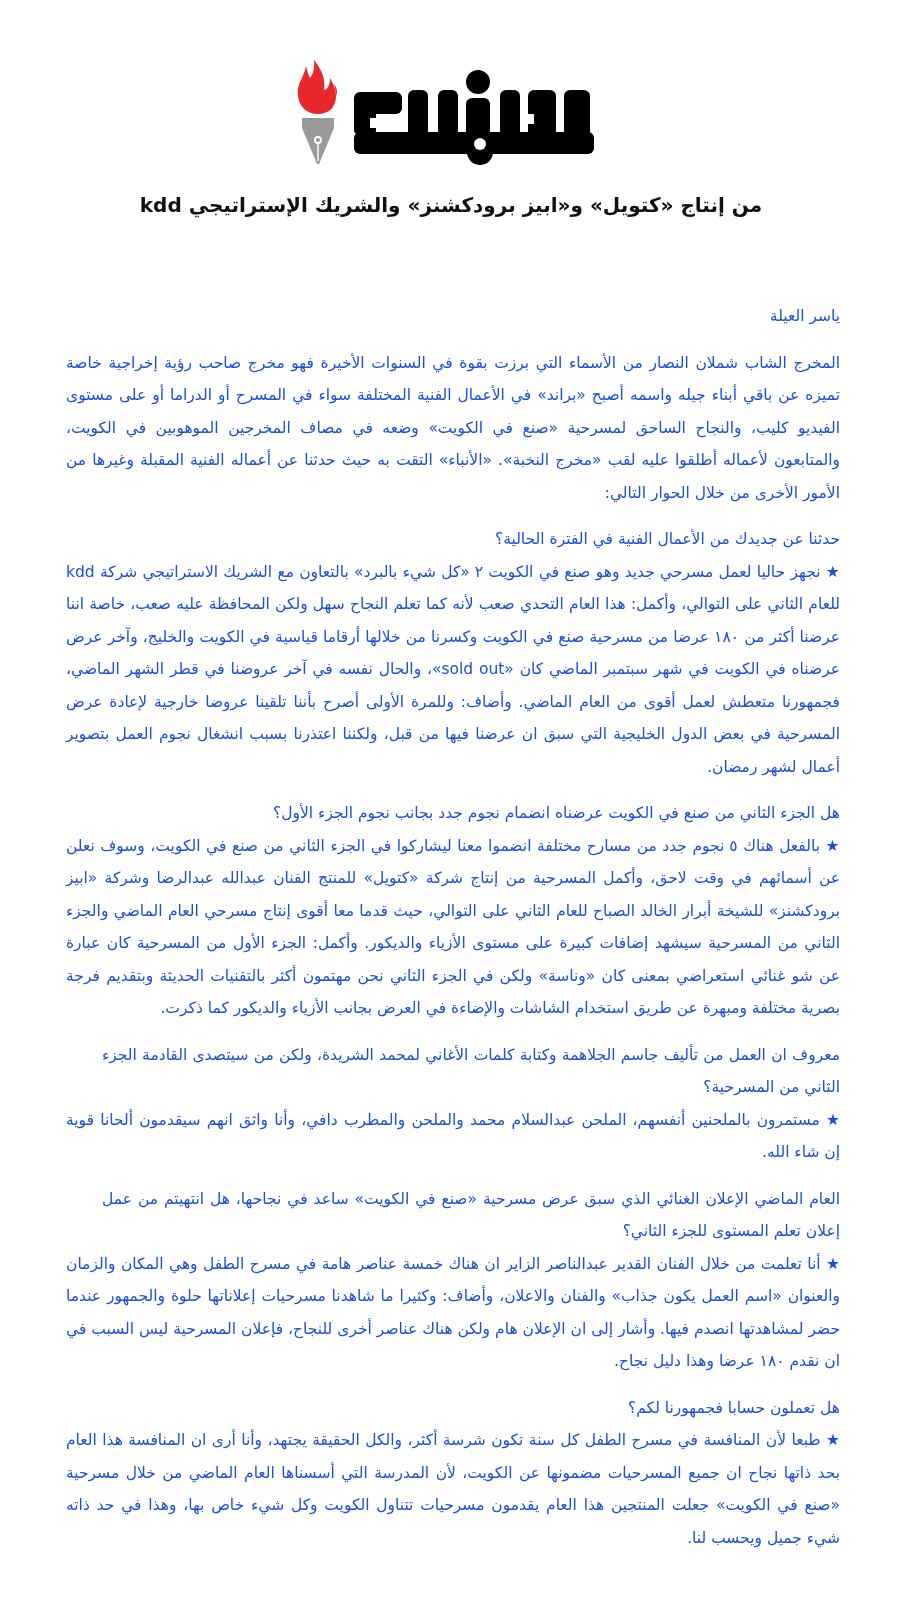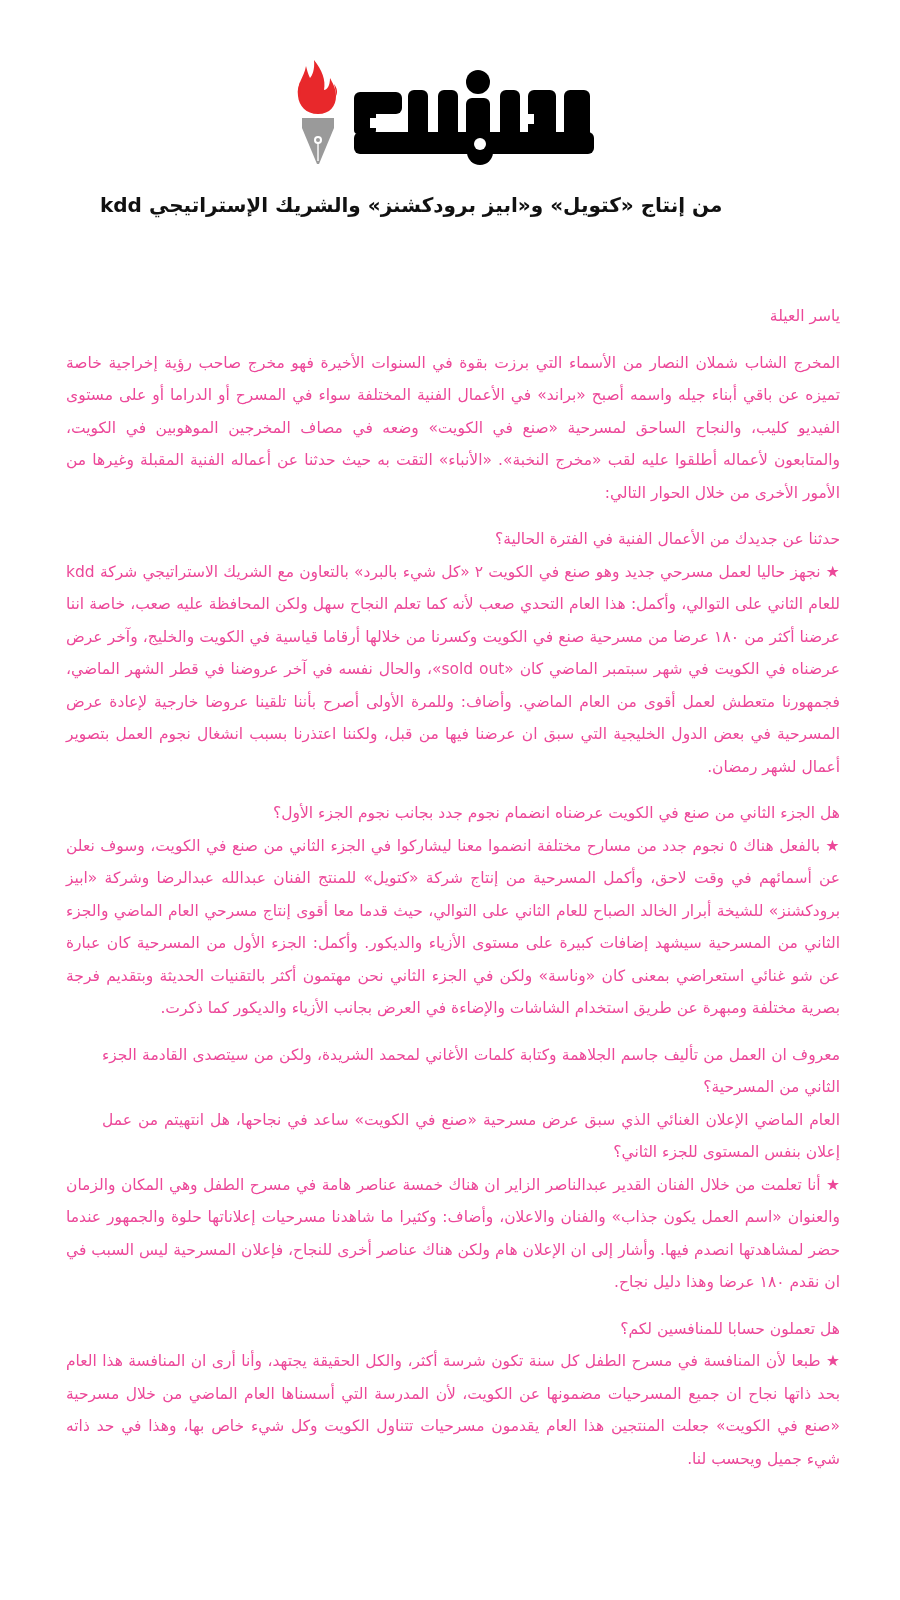--- a/index.html
+++ b/index.html
@@ -22,39 +22,39 @@
       width: 310px;
       height: 120px;
       direction: ltr;
     }
     .logo-wrap svg { display: block; }
     .headlines {
       position: absolute;
       top: 190px;
       right: 98px;
       left: 100px;
-      text-align: left;
+      text-align: center;
     }
     .headline {
       font-weight: bold;
       font-size: 20px;
       line-height: 30px;
       margin: 0 0 16px 0;
       color: #111;
     }
     .article {
       position: absolute;
       top: 300px;
       right: 60px;
       left: 66px;
       text-align: justify;
       text-align-last: right;
       font-size: 15.5px;
       line-height: 32.5px;
-      color: #ec4899;
+      color: #1d4ed8;
     }
     .article p {
       margin: 0 0 14px 0;
     }
     .article p.byline { margin-bottom: 14px; }
     .article p.q { margin-bottom: 0; margin-left: 36px; }
     .article p.a { margin-bottom: 14px; }
   </style>
 </head>
 <body>
@@ -105,19 +105,20 @@
   <p class="byline">ياسر العيلة</p>
   <p>المخرج الشاب شملان النصار من الأسماء التي برزت بقوة في السنوات الأخيرة فهو مخرج صاحب رؤية إخراجية خاصة تميزه عن باقي أبناء جيله واسمه أصبح «براند» في الأعمال الفنية المختلفة سواء في المسرح أو الدراما أو على مستوى الفيديو كليب، والنجاح الساحق لمسرحية «صنع في الكويت» وضعه في مصاف المخرجين الموهوبين في الكويت، والمتابعون لأعماله أطلقوا عليه لقب «مخرج النخبة». «الأنباء» التقت به حيث حدثنا عن أعماله الفنية المقبلة وغيرها من الأمور الأخرى من خلال الحوار التالي:</p>
 
   <p class="q">حدثنا عن جديدك من الأعمال الفنية في الفترة الحالية؟</p>
   <p class="a">★ نجهز حاليا لعمل مسرحي جديد وهو صنع في الكويت ٢ «كل شيء بالبرد» بالتعاون مع الشريك الاستراتيجي شركة kdd للعام الثاني على التوالي، وأكمل: هذا العام التحدي صعب لأنه كما تعلم النجاح سهل ولكن المحافظة عليه صعب، خاصة اننا عرضنا أكثر من ١٨٠ عرضا من مسرحية صنع في الكويت وكسرنا من خلالها أرقاما قياسية في الكويت والخليج، وآخر عرض عرضناه في الكويت في شهر سبتمبر الماضي كان «sold out»، والحال نفسه في آخر عروضنا في قطر الشهر الماضي، فجمهورنا متعطش لعمل أقوى من العام الماضي. وأضاف: وللمرة الأولى أصرح بأننا تلقينا عروضا خارجية لإعادة عرض المسرحية في بعض الدول الخليجية التي سبق ان عرضنا فيها من قبل، ولكننا اعتذرنا بسبب انشغال نجوم العمل بتصوير أعمال لشهر رمضان.</p>
 
   <p class="q">هل الجزء الثاني من صنع في الكويت عرضناه انضمام نجوم جدد بجانب نجوم الجزء الأول؟</p>
   <p class="a">★ بالفعل هناك ٥ نجوم جدد من مسارح مختلفة انضموا معنا ليشاركوا في الجزء الثاني من صنع في الكويت، وسوف نعلن عن أسمائهم في وقت لاحق، وأكمل المسرحية من إنتاج شركة «كتويل» للمنتج الفنان عبدالله عبدالرضا وشركة «ابيز برودكشنز» للشيخة أبرار الخالد الصباح للعام الثاني على التوالي، حيث قدما معا أقوى إنتاج مسرحي العام الماضي والجزء الثاني من المسرحية سيشهد إضافات كبيرة على مستوى الأزياء والديكور. وأكمل: الجزء الأول من المسرحية كان عبارة عن شو غنائي استعراضي بمعنى كان «وناسة» ولكن في الجزء الثاني نحن مهتمون أكثر بالتقنيات الحديثة وبتقديم فرجة بصرية مختلفة ومبهرة عن طريق استخدام الشاشات والإضاءة في العرض بجانب الأزياء والديكور كما ذكرت.</p>
 
   <p class="q">معروف ان العمل من تأليف جاسم الجلاهمة وكتابة كلمات الأغاني لمحمد الشريدة، ولكن من سيتصدى القادمة الجزء الثاني من المسرحية؟</p>
+  <p class="a">★ مستمرون بالملحنين أنفسهم، الملحن عبدالسلام محمد والملحن والمطرب دافي، وأنا واثق انهم سيقدمون ألحانا قوية إن شاء الله.</p>
 
-  <p class="q">العام الماضي الإعلان الغنائي الذي سبق عرض مسرحية «صنع في الكويت» ساعد في نجاحها، هل انتهيتم من عمل إعلان بنفس المستوى للجزء الثاني؟</p>
+  <p class="q">العام الماضي الإعلان الغنائي الذي سبق عرض مسرحية «صنع في الكويت» ساعد في نجاحها، هل انتهيتم من عمل إعلان تعلم المستوى للجزء الثاني؟</p>
   <p class="a">★ أنا تعلمت من خلال الفنان القدير عبدالناصر الزاير ان هناك خمسة عناصر هامة في مسرح الطفل وهي المكان والزمان والعنوان «اسم العمل يكون جذاب» والفنان والاعلان، وأضاف: وكثيرا ما شاهدنا مسرحيات إعلاناتها حلوة والجمهور عندما حضر لمشاهدتها انصدم فيها. وأشار إلى ان الإعلان هام ولكن هناك عناصر أخرى للنجاح، فإعلان المسرحية ليس السبب في ان نقدم ١٨٠ عرضا وهذا دليل نجاح.</p>
 
-  <p class="q">هل تعملون حسابا للمنافسين لكم؟</p>
+  <p class="q">هل تعملون حسابا فجمهورنا لكم؟</p>
   <p class="a">★ طبعا لأن المنافسة في مسرح الطفل كل سنة تكون شرسة أكثر، والكل الحقيقة يجتهد، وأنا أرى ان المنافسة هذا العام بحد ذاتها نجاح ان جميع المسرحيات مضمونها عن الكويت، لأن المدرسة التي أسسناها العام الماضي من خلال مسرحية «صنع في الكويت» جعلت المنتجين هذا العام يقدمون مسرحيات تتناول الكويت وكل شيء خاص بها، وهذا في حد ذاته شيء جميل ويحسب لنا.</p>
 </div>
 
 </body></html>

